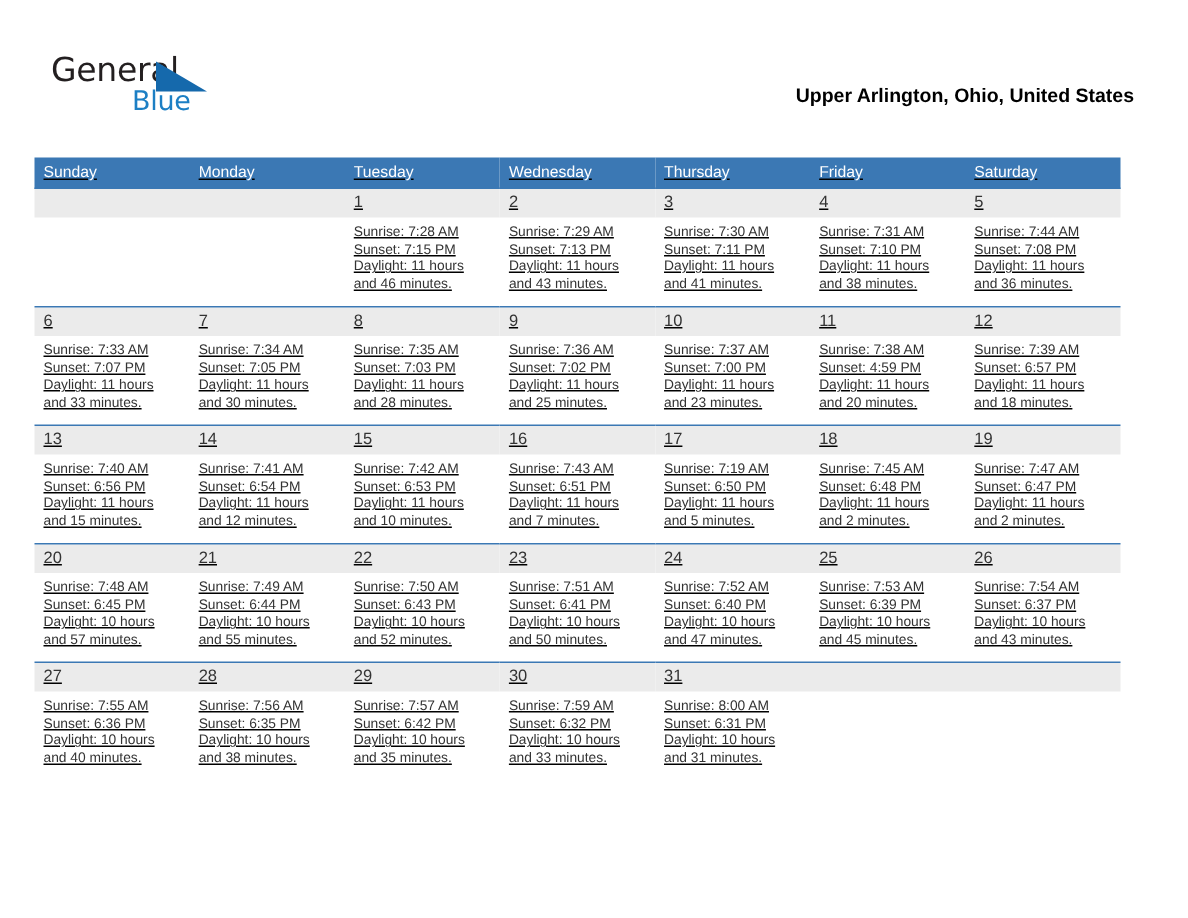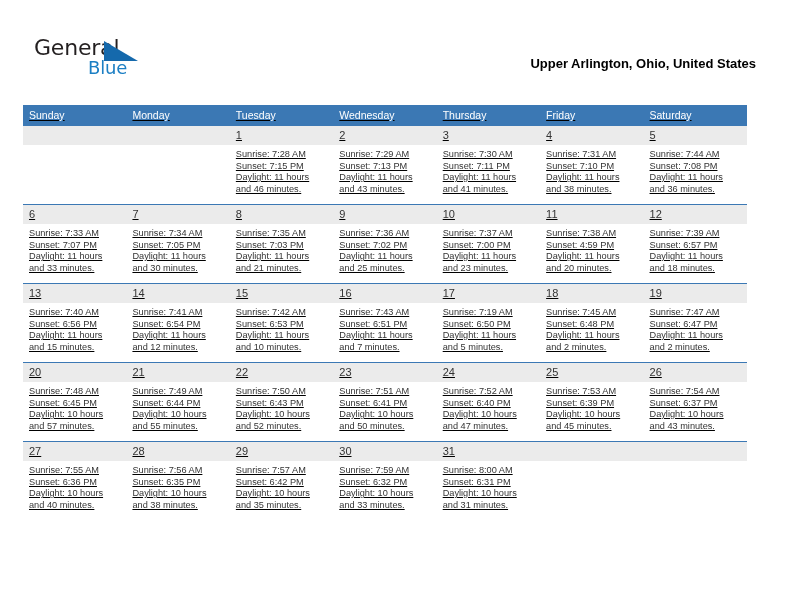--- a/index.html
+++ b/index.html
@@ -259,21 +259,21 @@
               <div>Daylight: 11 hours</div>
               <div>and 30 minutes.</div>
             </div>
           </td>
           <td>
             <span class="daynum">8</span>
             <div class="info">
               <div>Sunrise: 7:35 AM</div>
               <div>Sunset: 7:03 PM</div>
               <div>Daylight: 11 hours</div>
-              <div>and 21 minutes.</div>
+              <div>and 28 minutes.</div>
             </div>
           </td>
           <td>
             <span class="daynum">9</span>
             <div class="info">
               <div>Sunrise: 7:36 AM</div>
               <div>Sunset: 7:02 PM</div>
               <div>Daylight: 11 hours</div>
               <div>and 25 minutes.</div>
             </div>

